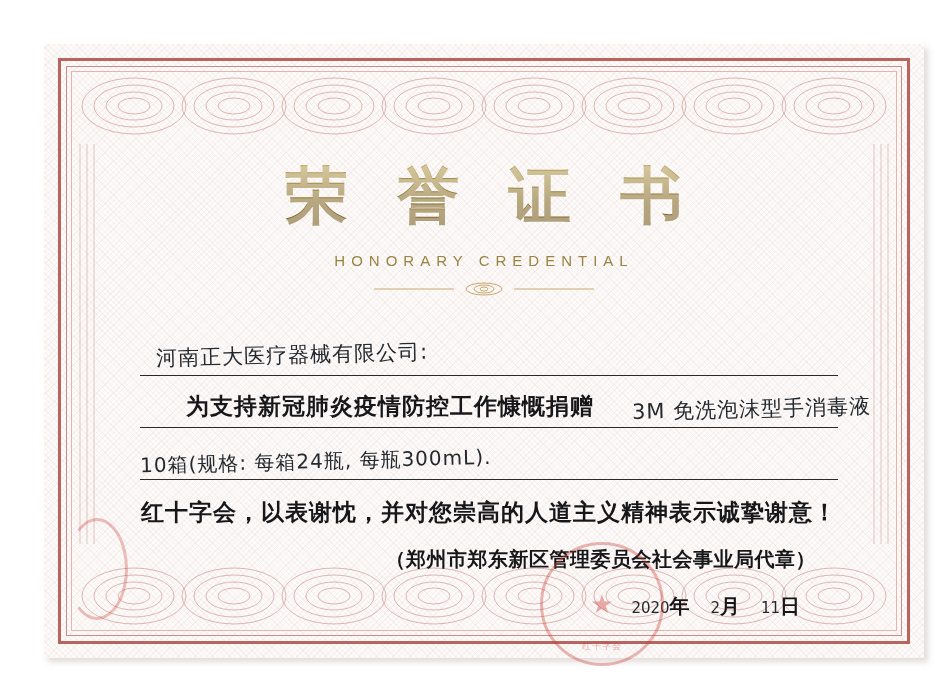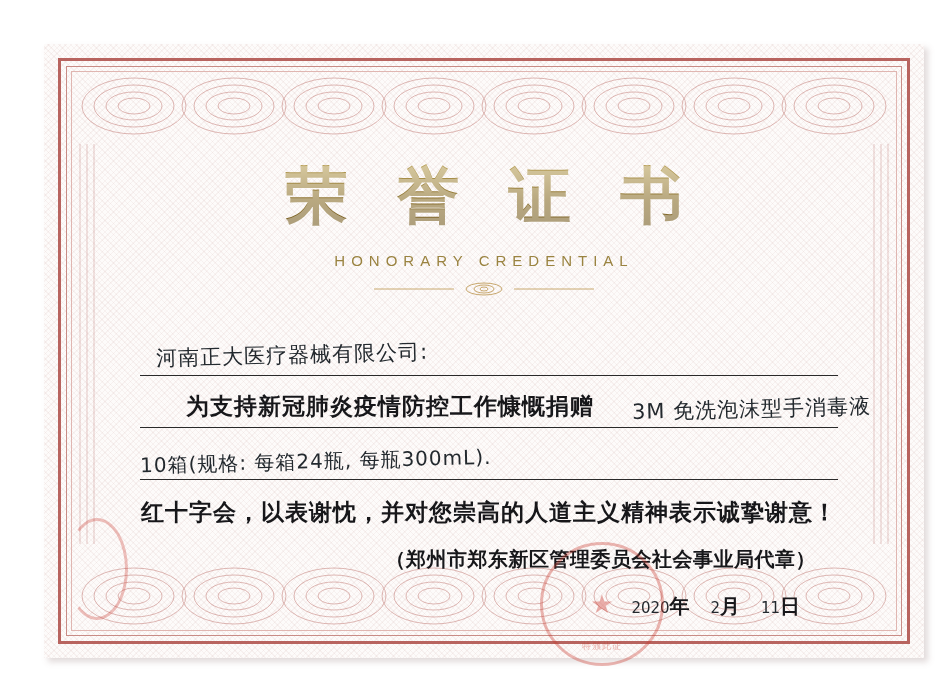--- a/index.html
+++ b/index.html
@@ -394,18 +394,18 @@
       <div class="sign-sub">（郑州市郑东新区管理委员会社会事业局代章）</div>
       <div class="sign-date">
         <span class="num">2020</span><span>年</span>
         &nbsp;&nbsp;<span class="num">2</span><span>月</span>
         &nbsp;&nbsp;<span class="num">11</span><span>日</span>
       </div>
     </div>
 
     <div class="seal">
       <span class="star">★</span>
-      <span class="seal-text">特颁此证</span>
+      <span class="seal-text">红十字会</span>
     </div>
     <div class="seal-partial"></div>
 
   </div>
 </div>
 
 </body></html>

